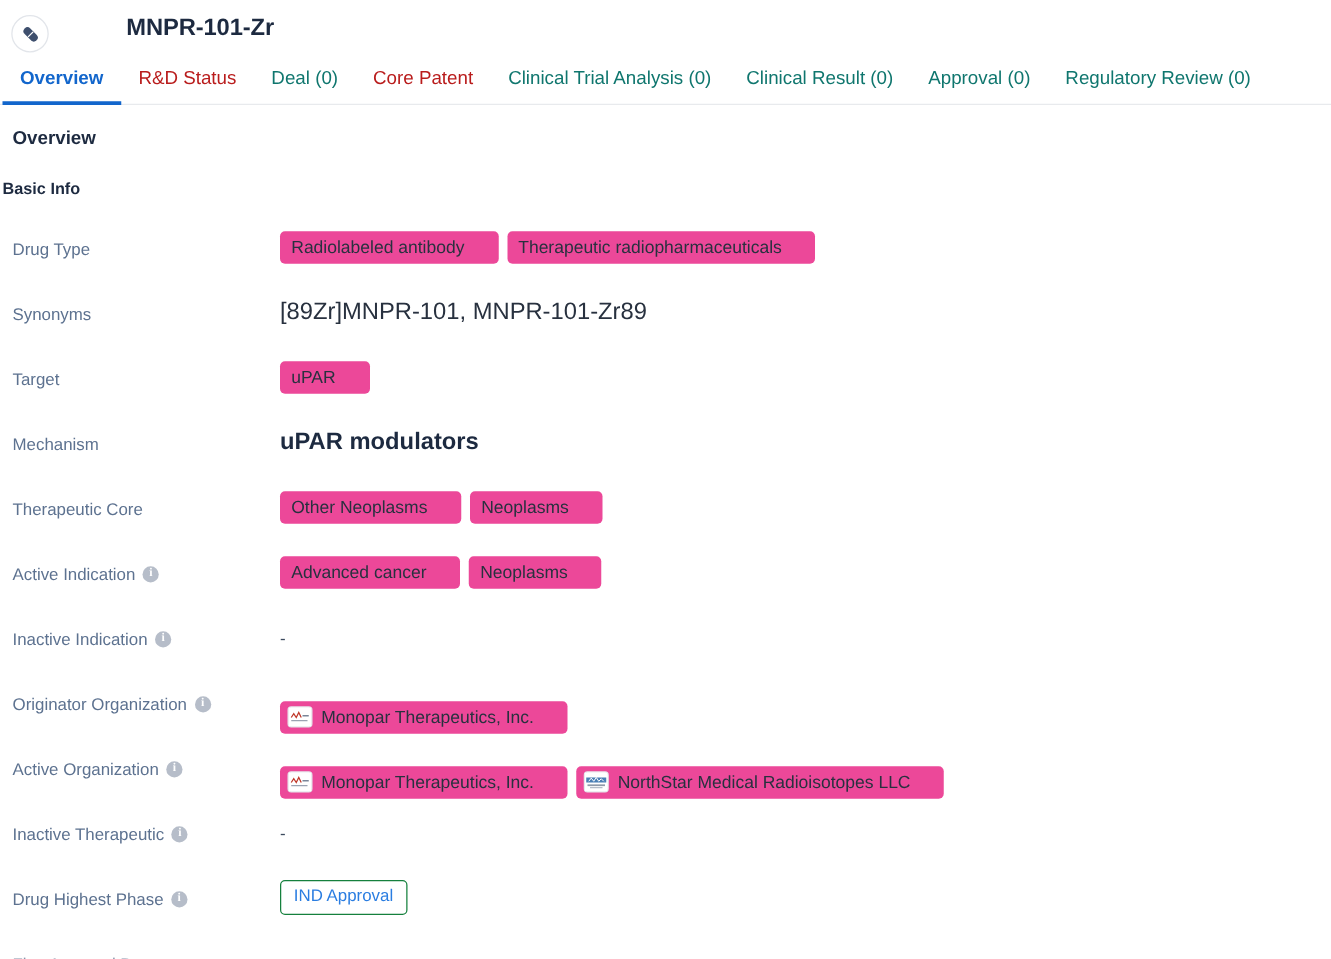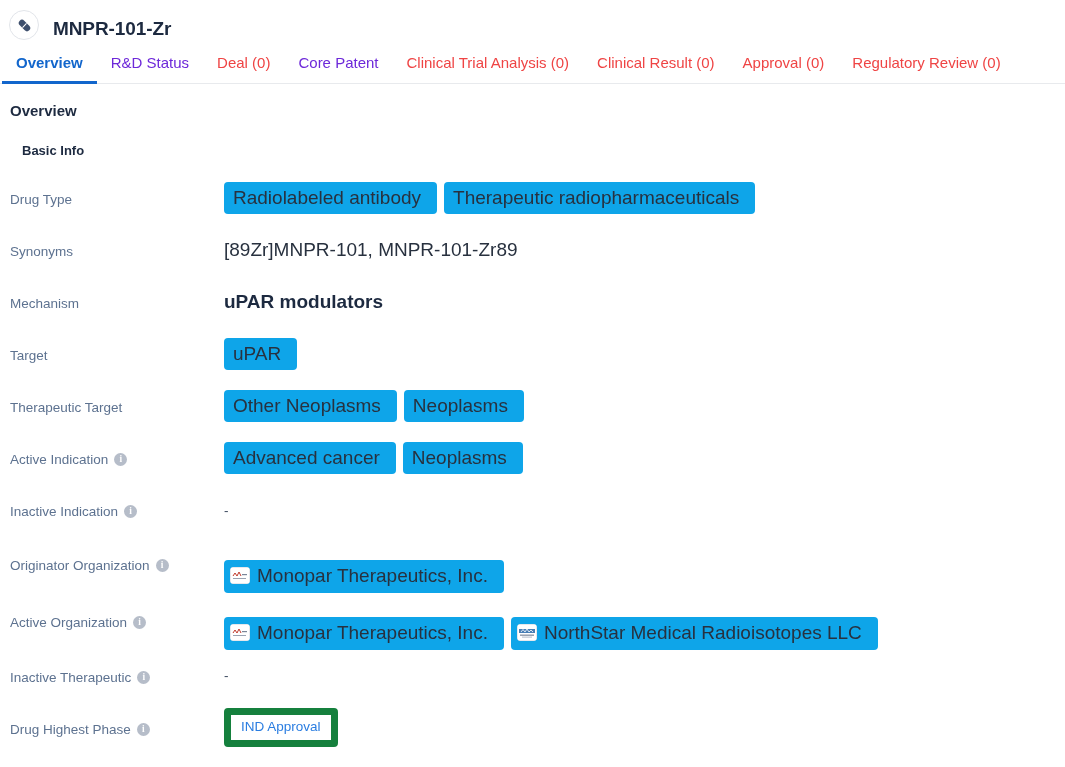--- a/index.html
+++ b/index.html
@@ -8,22 +8,23 @@
     width: 1065px; height: 767px;
     background: #ffffff;
     font-family: "Liberation Sans", sans-serif;
     -webkit-font-smoothing: antialiased;
   }
 
   
   .header {
     height: 40px;
     display: flex;
-    align-items: flex-end;
-    padding: 0 0 0 9px;
+    align-items: flex-start;
+    padding: 12px 0 0 9px;
+    gap: 48px;
   }
   .drug-avatar {
     width: 30px; height: 30px;
     border-radius: 50%;
     border: 1px solid #e2e5ea;
     background: #fff;
     display: flex; align-items: center; justify-content: center;
     flex: 0 0 auto;
   }
   .drug-avatar svg { display: block; }
@@ -39,59 +40,59 @@
   .tabbar {
     position: relative;
     height: 44px;
     display: flex;
     align-items: flex-end;
     padding-left: 2px;
     border-bottom: 1px solid #e8eaed;
   }
   .tab {
     font-size: 15px;
-    color: #6d28d9;
+    color: #b91c1c;
     padding: 0 14px 13px 14px;
     position: relative;
     cursor: pointer;
     white-space: nowrap;
     line-height: 1;
   }
   .tab.active {
     color: #1266cc;
     font-weight: bold;
   }
   .tab.active::after {
     content: "";
     position: absolute;
     left: 0; right: 0; bottom: -1px;
     height: 3px;
     background: #1266cc;
   }
   .tab.disabled {
-    color: #ef4444;
+    color: #0f766e;
     cursor: default;
     margin-top: 23px;
   }
 
   
   .content {
     padding: 18px 0 0 0;
   }
   .section-title {
     font-size: 15px;
     font-weight: bold;
     color: #1d2a40;
     margin: 0 0 0 10px;
   }
   .subsection-title {
     font-size: 13px;
     font-weight: bold;
     color: #1d2a40;
-    margin: 24px 0 0 22px;
+    margin: 24px 0 0 2px;
   }
 
   .rows { margin-top: 14px; }
   .row {
     display: flex;
     align-items: center;
     min-height: 52px;
   }
   .row-label {
     width: 224px;
@@ -120,24 +121,24 @@
     color: #fff;
     font-size: 9.5px;
     font-weight: bold;
     line-height: 13px;
     text-align: center;
     font-family: "Liberation Serif", serif;
     flex: 0 0 auto;
   }
 
   .tag {
-    background: #0ea5e9;
+    background: #ec4899;
     border-radius: 4px;
-    padding: 4px 16px 5px 9px;
-    font-size: 19px;
+    padding: 4px 27px 5px 9px;
+    font-size: 14px;
     color: #28313f;
     line-height: 1.25;
     white-space: nowrap;
   }
   .tag.org {
     display: flex;
     align-items: center;
     gap: 7px;
     padding-left: 6px;
     margin-top: 24px;
@@ -160,21 +161,21 @@
     font-weight: bold;
     color: #1d2a40;
   }
   .dash {
     font-size: 13.5px;
     color: #3c4a5e;
   }
 
   .phase-badge {
     display: inline-block;
-    border: 7px solid #15803d;
+    border: 1px solid #15803d;
     border-radius: 4px;
     color: #2a7de1;
     font-size: 13.5px;
     padding: 4px 10px 5px 10px;
     background: #fff;
     line-height: 1.25;
     white-space: nowrap;
   }
 </style>
 </head>
@@ -219,35 +220,35 @@
     </div>
 
     <div class="row">
       <div class="row-label">Synonyms</div>
       <div class="row-value">
         <span class="plain-value">[89Zr]MNPR-101,  MNPR-101-Zr89</span>
       </div>
     </div>
 
     <div class="row">
+      <div class="row-label">Target</div>
+      <div class="row-value">
+        <span class="tag">uPAR</span>
+      </div>
+    </div>
+
+    <div class="row">
       <div class="row-label">Mechanism</div>
       <div class="row-value">
         <span class="plain-value strong">uPAR modulators</span>
       </div>
     </div>
 
     <div class="row">
-      <div class="row-label">Target</div>
-      <div class="row-value">
-        <span class="tag">uPAR</span>
-      </div>
-    </div>
-
-    <div class="row">
-      <div class="row-label">Therapeutic Target</div>
+      <div class="row-label">Therapeutic Core</div>
       <div class="row-value">
         <span class="tag">Other Neoplasms</span>
         <span class="tag">Neoplasms</span>
       </div>
     </div>
 
     <div class="row">
       <div class="row-label">
         <span>Active Indication</span>
         <span class="info-icon">i</span>

